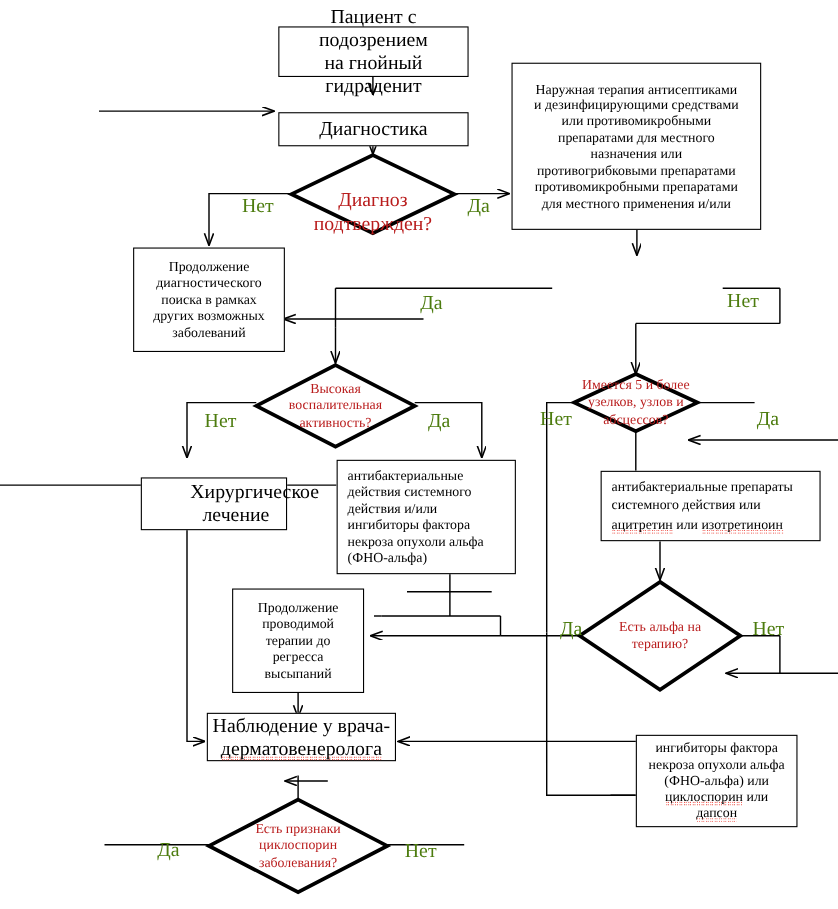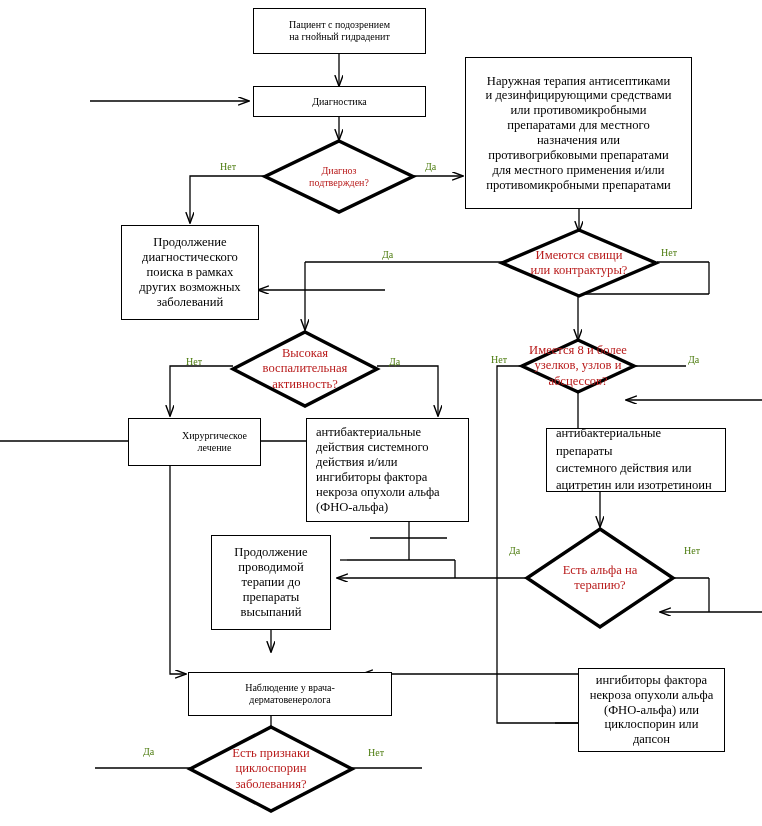--- a/index.html
+++ b/index.html
@@ -79,21 +79,21 @@
   .sp {
     text-decoration: none;
     background-repeat: repeat-x;
     background-position: 0 100%;
     background-size: 4px 3px;
     background-image:
       linear-gradient(45deg, transparent 45%, #e8180c 45%, #e8180c 55%, transparent 55%),
       linear-gradient(-45deg, transparent 45%, #e8180c 45%, #e8180c 55%, transparent 55%);
     padding-bottom: 1px;
   }
-  .f13 { font-size: 10px; }
+  .f13 { font-size: 18px; margin-top: 16px; }
   .f12 { font-size: 12.6px; }
 </style>
 </head>
 <body>
 
 <div id="canvas">
 
   <svg class="lines" viewBox="0 0 762 826" xmlns="http://www.w3.org/2000/svg">
     <defs>
       <marker id="ah" markerWidth="9" markerHeight="9" refX="8.4" refY="3.2" orient="auto" markerUnits="strokeWidth">
@@ -191,22 +191,22 @@
   </div>
 
   <div class="node box f12" style="left:465px; top:57px; width:227px; height:152px;">
     <div class="inner">
       <div>Наружная терапия антисептиками</div>
       <div>и дезинфицирующими средствами</div>
       <div>или противомикробными</div>
       <div>препаратами для местного</div>
       <div>назначения или</div>
       <div>противогрибковыми препаратами</div>
+      <div>противомикробными препаратами</div>
       <div>для местного применения и/или</div>
-      <div>противомикробными препаратами</div>
     </div>
   </div>
 
   <div class="diamond-wrap" style="left:263px; top:139px; width:152px; height:75px;">
     <svg width="152" height="75" viewBox="0 0 152 75" xmlns="http://www.w3.org/2000/svg">
       <polygon points="76,2 150,37.5 76,73 2,37.5" fill="#fff" stroke="#000" stroke-width="3.4"></polygon>
     </svg>
     <div class="diamond-label f13">
       <div>
         <div>Диагноз</div>
@@ -220,31 +220,20 @@
   <div class="node box f12" style="left:121px; top:225px; width:138px; height:95px;">
     <div class="inner">
       <div>Продолжение</div>
       <div>диагностического</div>
       <div>поиска в рамках</div>
       <div>других возможных</div>
       <div>заболеваний</div>
     </div>
   </div>
 
-  <div class="diamond-wrap" style="left:500px; top:228px; width:158px; height:70px;">
-    <svg width="158" height="70" viewBox="0 0 158 70" xmlns="http://www.w3.org/2000/svg">
-      <polygon points="79,2 156,35 79,68 2,35" fill="#fff" stroke="#000" stroke-width="3.4"></polygon>
-    </svg>
-    <div class="diamond-label f12">
-      <div>
-        <div>Имеются свищи</div>
-        <div>или контрактуры?</div>
-      </div>
-    </div>
-  </div>
   <div class="edge-label f13" style="left:382px; top:250px;">Да</div>
   <div class="edge-label f13" style="left:661px; top:248px;">Нет</div>
 
   <div class="diamond-wrap" style="left:231px; top:330px; width:148px; height:78px;">
     <svg width="148" height="78" viewBox="0 0 148 78" xmlns="http://www.w3.org/2000/svg">
       <polygon points="74,2 146,39 74,76 2,39" fill="#fff" stroke="#000" stroke-width="3.4"></polygon>
     </svg>
     <div class="diamond-label f12">
       <div>
         <div>Высокая</div>
@@ -255,21 +244,21 @@
   </div>
   <div class="edge-label f13" style="left:186px; top:357px;">Нет</div>
   <div class="edge-label f13" style="left:389px; top:357px;">Да</div>
 
   <div class="diamond-wrap" style="left:520px; top:338px; width:116px; height:56px;">
     <svg width="116" height="56" viewBox="0 0 116 56" xmlns="http://www.w3.org/2000/svg">
       <polygon points="58,2 114,28 58,54 2,28" fill="#fff" stroke="#000" stroke-width="3.4"></polygon>
     </svg>
     <div class="diamond-label f12" style="width:150px; left:-17px;">
       <div>
-        <div>Имеется 8 и более</div>
+        <div>Имеется 5 и более</div>
         <div>узелков, узлов  и</div>
         <div>абсцессов?</div>
       </div>
     </div>
   </div>
   <div class="edge-label f13" style="left:491px; top:355px;">Нет</div>
   <div class="edge-label f13" style="left:688px; top:355px;">Да</div>
 
   <div class="node box f13" style="left:128px; top:418px; width:133px; height:48px;padding-left:40px;">
     <div class="inner">
@@ -282,21 +271,21 @@
     <div class="inner" style="text-align:left; padding-left:9px;">
       <div>антибактериальные</div>
       <div>действия системного</div>
       <div>действия и/или</div>
       <div>ингибиторы фактора</div>
       <div>некроза опухоли альфа</div>
       <div>(ФНО-альфа)</div>
     </div>
   </div>
 
-  <div class="node box justify f12" style="left:546px; top:428px; width:180px; height:64px;">
+  <div class="node box justify f12" style="left:546px; top:428px; width:200px; height:64px;">
     <div class="inner">
       <div>
         <span>антибактериальные   препараты</span>
       </div>
       <div>
         <span>системного     действия     или</span>
       </div>
       <div style="text-align-last:left;">
         <span class="sp">ацитретин</span><span> или </span><span class="sp">изотретиноин</span>
       </div>
@@ -315,26 +304,26 @@
     </div>
   </div>
   <div class="edge-label f13" style="left:509px; top:546px;">Да</div>
   <div class="edge-label f13" style="left:684px; top:546px;">Нет</div>
 
   <div class="node box f12" style="left:211px; top:535px; width:120px; height:95px;">
     <div class="inner">
       <div>Продолжение</div>
       <div>проводимой</div>
       <div>терапии до</div>
-      <div>препараты</div>
+      <div>регресса</div>
       <div>высыпаний</div>
     </div>
   </div>
 
-  <div class="node box f13" style="left:188px; top:672px; width:204px; height:44px;">
+  <div class="node box f13" style="left:188px; top:632px; width:172px; height:44px;">
     <div class="inner">
       <div>
         <span>Наблюдение у врача-</span>
       </div>
       <div>
         <span class="sp">дерматовенеролога</span>
       </div>
     </div>
   </div>
 

